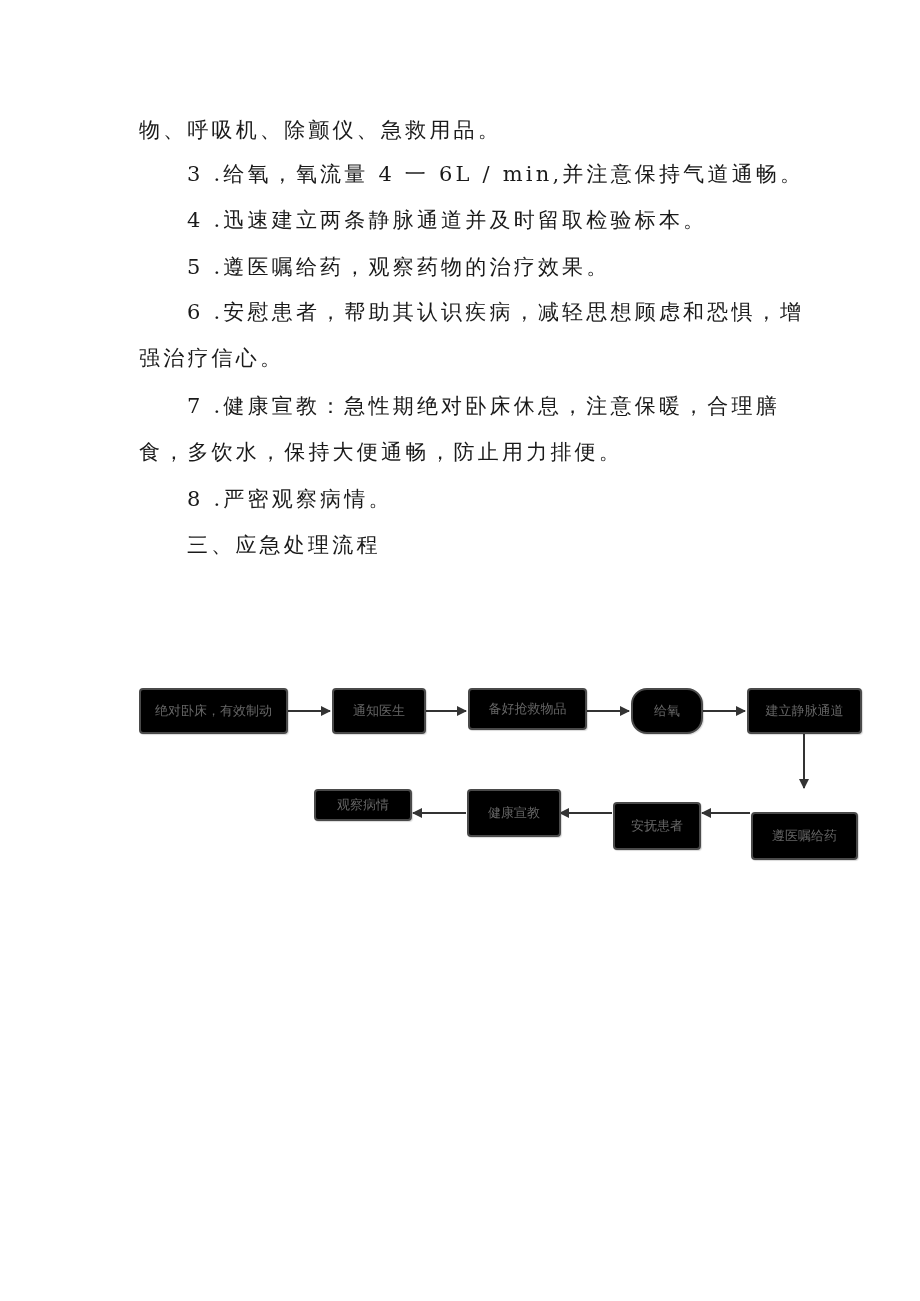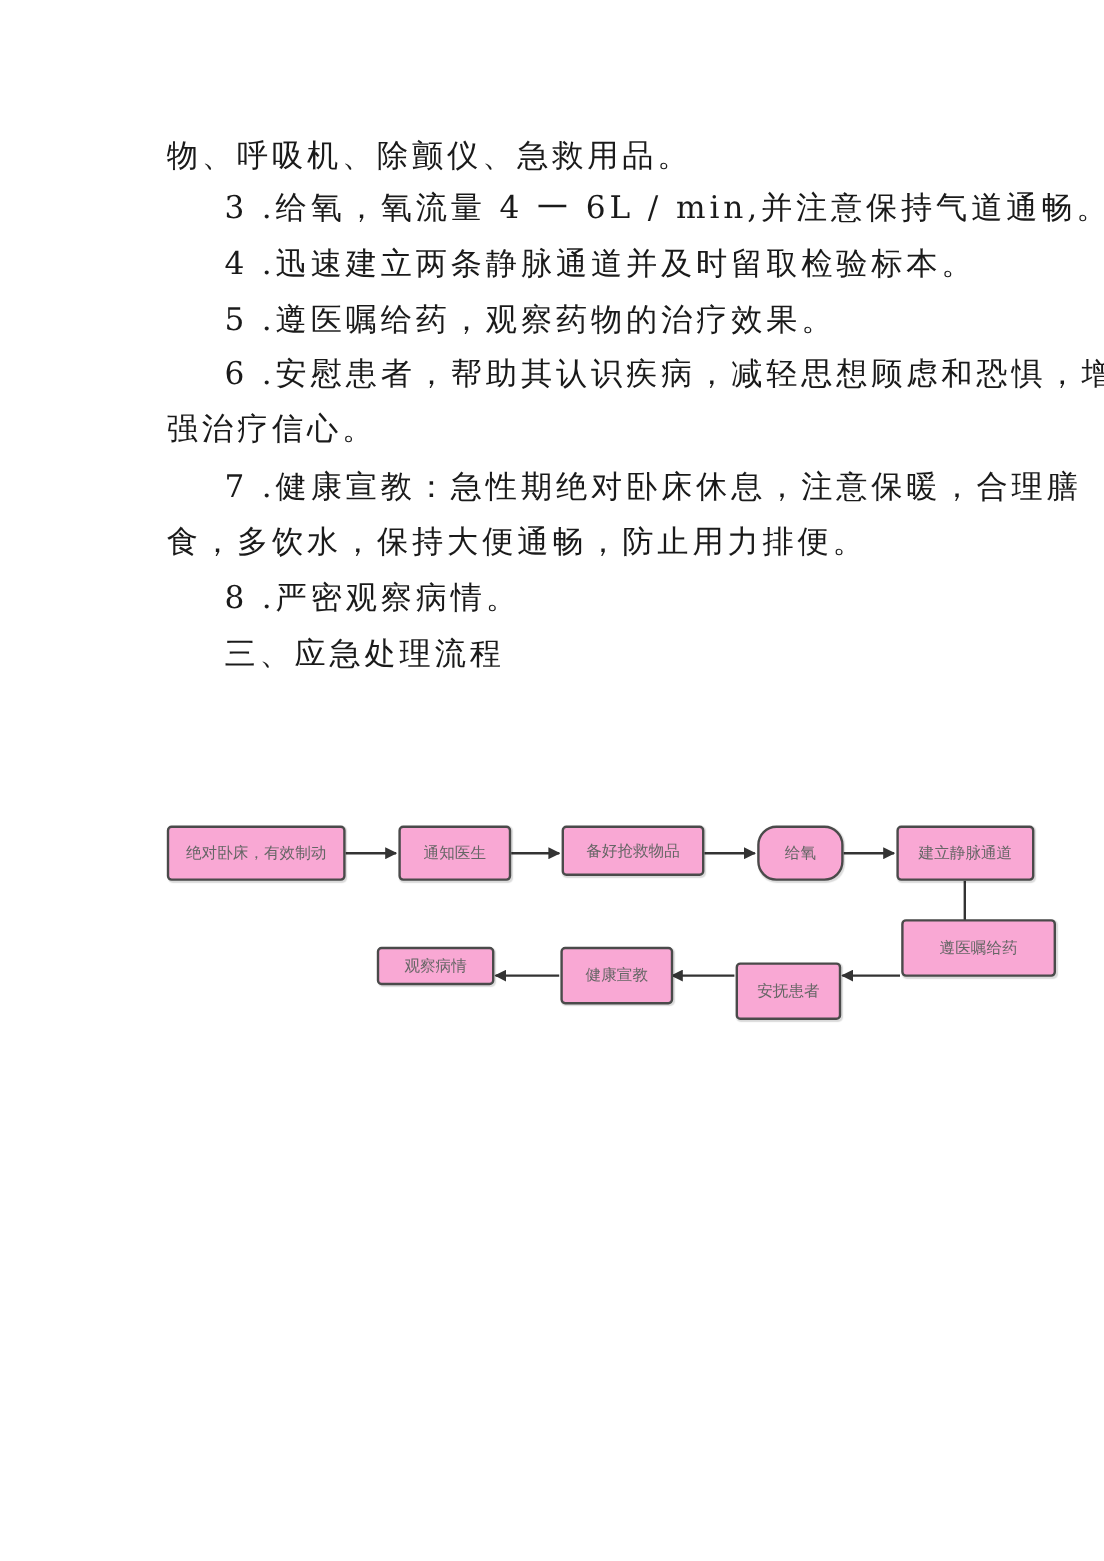--- a/index.html
+++ b/index.html
@@ -3,26 +3,26 @@
 <meta charset="utf-8">
 <style>
   html, body { margin: 0; padding: 0; }
   body {
     width: 920px; height: 1301px; background: #ffffff; position: relative;
     overflow: hidden;
     font-family: "DejaVu Serif", "Liberation Serif", serif;
     color: #1a1a1a;
   }
   .line {
-    position: absolute; font-size: 26px; line-height: 24px; white-space: nowrap;
+    position: absolute; font-size: 21px; line-height: 24px; white-space: nowrap;
     letter-spacing: 3.2px;
   }
   .flow-box {
     position: absolute; box-sizing: border-box;
-    border: 2px solid #4a4a4a; border-radius: 4px; background: #f9a8d4;
+    border: 2px solid #4a4a4a; border-radius: 4px; background: #000000;
     display: flex; align-items: center; justify-content: center;
     font-family: "DejaVu Sans", "Liberation Sans", sans-serif;
     font-size: 13px; color: #666; white-space: nowrap;
     box-shadow: 1px 1px 1px rgba(0,0,0,0.15);
   }
   svg.connectors { position: absolute; left: 0; top: 0; }
 </style>
 </head>
 <body>
 
@@ -53,18 +53,18 @@
       <line x1="750" y1="813" x2="702" y2="813" stroke="#333" stroke-width="2" marker-end="url(#ah)"></line>
       <line x1="612" y1="813" x2="560" y2="813" stroke="#333" stroke-width="2" marker-end="url(#ah)"></line>
       <line x1="466" y1="813" x2="413" y2="813" stroke="#333" stroke-width="2" marker-end="url(#ah)"></line>
     </svg>
 
     <div class="flow-box" style="left:139px; top:688px; width:149px; height:46px;">绝对卧床，有效制动</div>
     <div class="flow-box" style="left:332px; top:688px; width:94px; height:46px;font-family:Liberation Mono, monospace;">通知医生</div>
     <div class="flow-box" style="left:468px; top:688px; width:119px; height:42px;">备好抢救物品</div>
     <div class="flow-box" style="left:631px; top:688px; width:72px; height:46px;border-radius:16px;">给氧</div>
     <div class="flow-box" style="left:747px; top:688px; width:115px; height:46px;">建立静脉通道</div>
-    <div class="flow-box" style="left:751px; top:766px; width:129px; height:48px;">遵医嘱给药</div>
+    <div class="flow-box" style="left:751px; top:812px; width:107px; height:48px;">遵医嘱给药</div>
     <div class="flow-box" style="left:613px; top:789px; width:88px; height:48px;margin-top:13px;">安抚患者</div>
     <div class="flow-box" style="left:467px; top:789px; width:94px; height:48px;">健康宣教</div>
     <div class="flow-box" style="left:314px; top:789px; width:98px; height:32px;">观察病情</div>
   </div>
 </div>
 
 </body></html>

